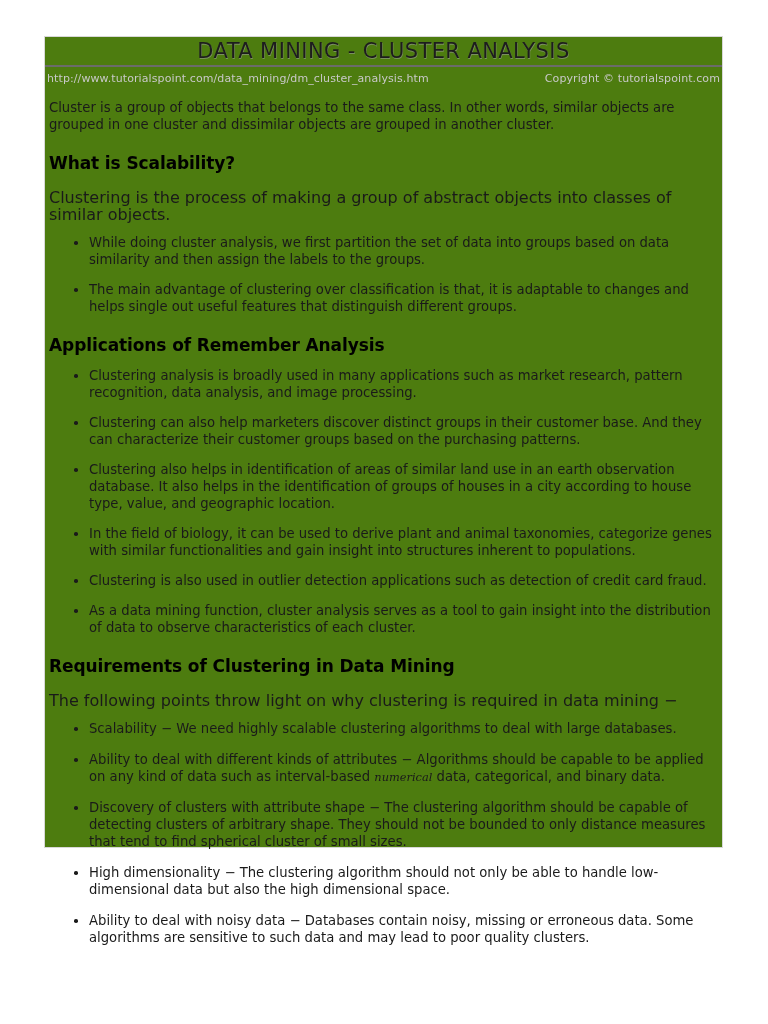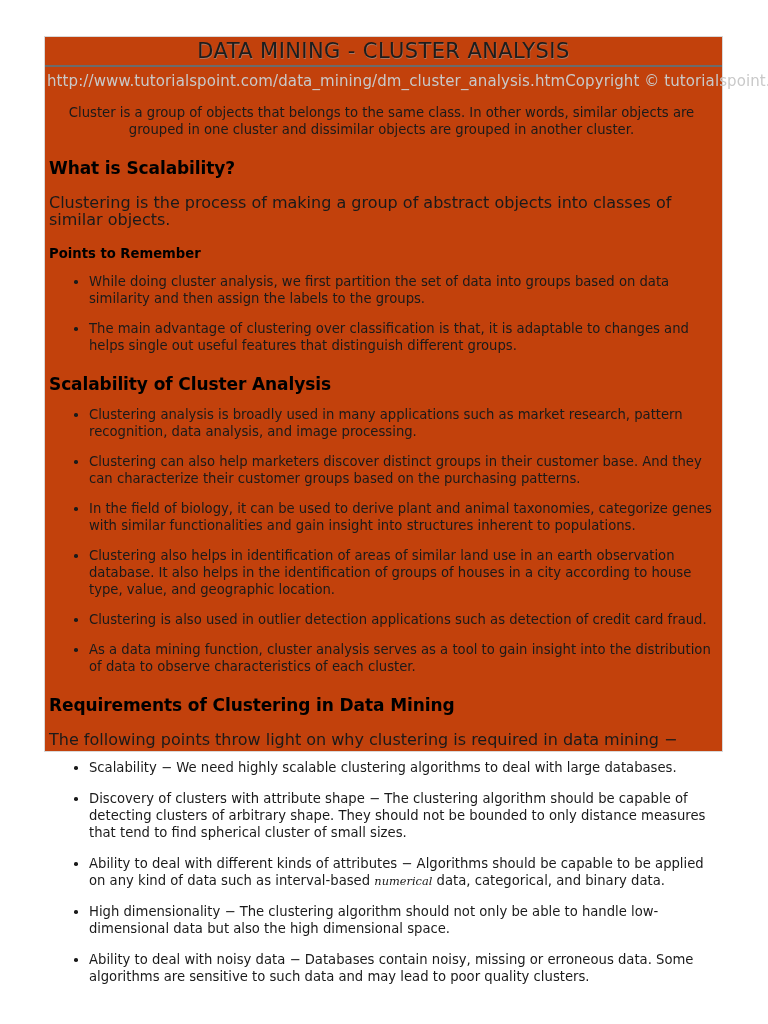--- a/index.html
+++ b/index.html
@@ -13,24 +13,24 @@
     font-family: "DejaVu Sans", "Liberation Sans", sans-serif;
     color: #1a1a1a;
     overflow: hidden;
   }
 
   .page {
     position: absolute;
     left: 44px;
     top: 36px;
     width: 679px;
-    height: 716px;
+    height: 812px;
     box-sizing: border-box;
     border: 1px solid #d8d8d8;
-    background: #c2410c;
+    background: #4d7c0f;
   }
 
   
   .masthead {
     box-sizing: border-box;
     height: 30px;
     border-bottom: 2px solid #6b6b6b;
     display: flex;
     align-items: center;
     justify-content: center;
@@ -43,39 +43,38 @@
     white-space: nowrap;
     text-shadow: 0.5px 0.5px 0 rgba(160,160,160,0.55);
   }
 
   .subbar {
     box-sizing: border-box;
     padding: 5px 2px 0 2px;
     display: flex;
     align-items: baseline;
     justify-content: space-between;
-    font-size: 15px;
+    font-size: 11px;
     color: #c9c9c9;
     letter-spacing: 0.1px;
   }
   .subbar .url { white-space: nowrap; }
   .subbar .copyright { white-space: nowrap; }
 
   
   .content {
     box-sizing: border-box;
     padding: 14px 8px 0 4px;
   }
 
   p.para {
     margin: 0 0 0 0;
     font-size: 13.2px;
     line-height: 17px;
     color: #1a1a1a;
-    text-align: center;
   }
 
   h2.section {
     font-size: 17px;
     font-weight: bold;
     margin: 19px 0 0 0;
     line-height: 22px;
     color: #000000;
     letter-spacing: -0.1px;
   }
@@ -139,50 +138,49 @@
     <span class="url">http://www.tutorialspoint.com/data_mining/dm_cluster_analysis.htm</span>
     <span class="copyright">Copyright © tutorialspoint.com</span>
   </div>
 
   <div class="content">
 
     <p class="para">Cluster is a group of objects that belongs to the same class. In other words, similar objects are grouped in one cluster and dissimilar objects are grouped in another cluster.</p>
 
     <h2 class="section">What is Scalability?</h2>
     <p class="lead">Clustering is the process of making a group of abstract objects into classes of similar objects.</p>
-    <h3 class="subsection">Points to Remember</h3>
 
     <ul class="bullets">
       <li>While doing cluster analysis, we first partition the set of data into groups based on data similarity and then assign the labels to the groups.</li>
       <li>The main advantage of clustering over classification is that, it is adaptable to changes and helps single out useful features that distinguish different groups.</li>
     </ul>
 
-    <h2 class="section">Scalability of Cluster Analysis</h2>
+    <h2 class="section">Applications of Remember Analysis</h2>
 
     <ul class="bullets">
       <li>Clustering analysis is broadly used in many applications such as market research, pattern recognition, data analysis, and image processing.</li>
       <li>Clustering can also help marketers discover distinct groups in their customer base. And they can characterize their customer groups based on the purchasing patterns.</li>
+      <li>Clustering also helps in identification of areas of similar land use in an earth observation database. It also helps in the identification of groups of houses in a city according to house type, value, and geographic location.</li>
       <li>In the field of biology, it can be used to derive plant and animal taxonomies, categorize genes with similar functionalities and gain insight into structures inherent to populations.</li>
-      <li>Clustering also helps in identification of areas of similar land use in an earth observation database. It also helps in the identification of groups of houses in a city according to house type, value, and geographic location.</li>
       <li>Clustering is also used in outlier detection applications such as detection of credit card fraud.</li>
       <li>As a data mining function, cluster analysis serves as a tool to gain insight into the distribution of data to observe characteristics of each cluster.</li>
     </ul>
 
     <h2 class="section">Requirements of Clustering in Data Mining</h2>
     <p class="lead">The following points throw light on why clustering is required in data mining −</p>
 
     <ul class="bullets">
       <li>
         <span class="term">Scalability</span><span> − </span><span>We need highly scalable clustering algorithms to deal with large databases.</span><span class="numerical"></span><span></span>
       </li>
       <li>
-        <span class="term">Discovery of clusters with attribute shape</span><span> − </span><span>The clustering algorithm should be capable of detecting clusters of arbitrary shape. They should not be bounded to only distance measures that tend to find spherical cluster of small sizes.</span><span class="numerical"></span><span></span>
+        <span class="term">Ability to deal with different kinds of attributes</span><span> − </span><span>Algorithms should be capable to be applied on any kind of data such as interval-based </span><span class="numerical">numerical</span><span> data, categorical, and binary data.</span>
       </li>
       <li>
-        <span class="term">Ability to deal with different kinds of attributes</span><span> − </span><span>Algorithms should be capable to be applied on any kind of data such as interval-based </span><span class="numerical">numerical</span><span> data, categorical, and binary data.</span>
+        <span class="term">Discovery of clusters with attribute shape</span><span> − </span><span>The clustering algorithm should be capable of detecting clusters of arbitrary shape. They should not be bounded to only distance measures that tend to find spherical cluster of small sizes.</span><span class="numerical"></span><span></span>
       </li>
       <li>
         <span class="term">High dimensionality</span><span> − </span><span>The clustering algorithm should not only be able to handle low-dimensional data but also the high dimensional space.</span><span class="numerical"></span><span></span>
       </li>
       <li>
         <span class="term">Ability to deal with noisy data</span><span> − </span><span>Databases contain noisy, missing or erroneous data. Some algorithms are sensitive to such data and may lead to poor quality clusters.</span><span class="numerical"></span><span></span>
       </li>
 
     </ul>
 

